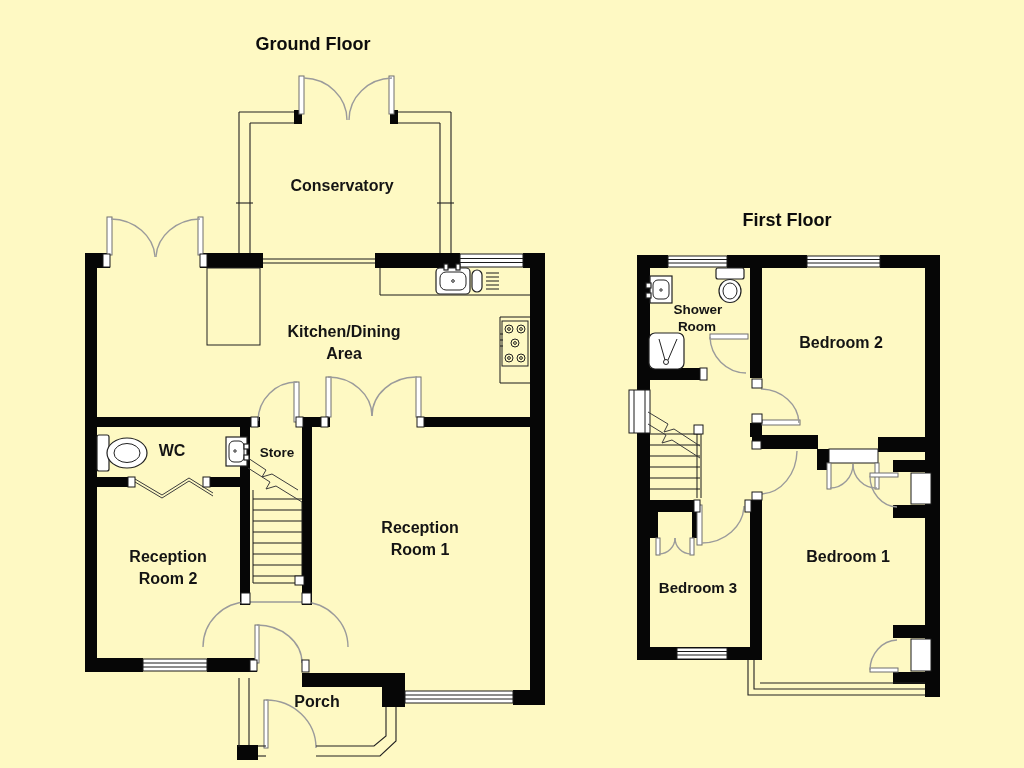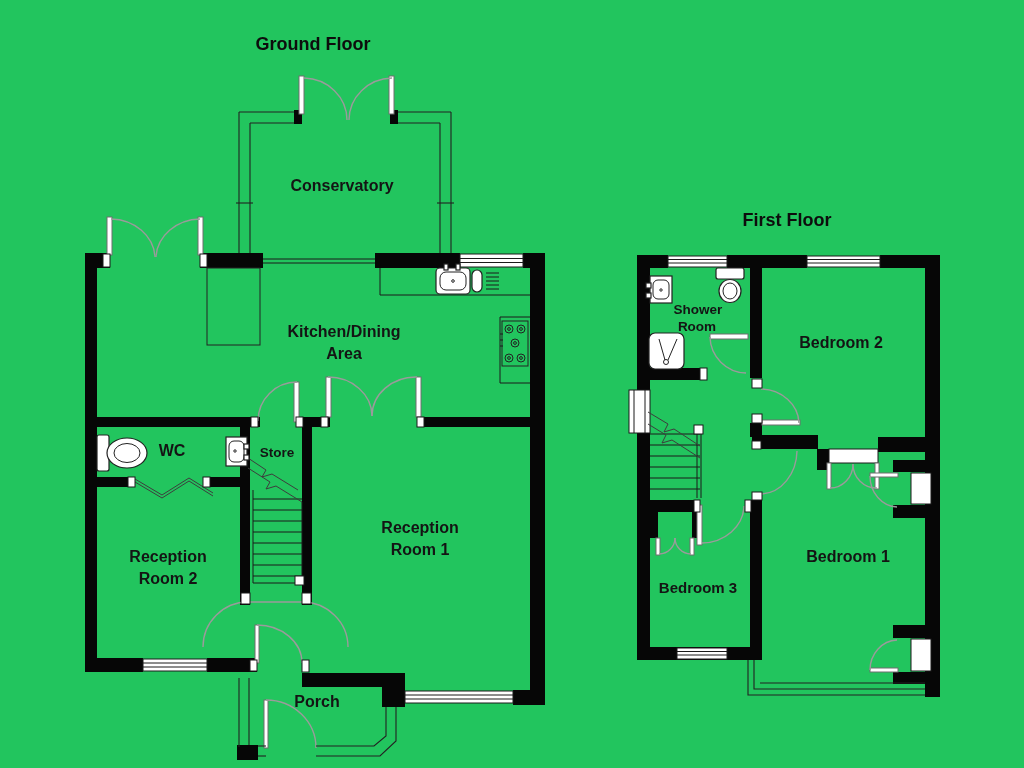--- a/index.html
+++ b/index.html
@@ -1,16 +1,16 @@
 <!DOCTYPE html>
 <html><head>
 <meta charset="utf-8">
 <style>
   html,body{margin:0;padding:0;background:#ffffff;}
-  .stage{position:relative;width:1024px;height:768px;background:#22c55e;overflow:hidden;
+  .stage{position:relative;width:1024px;height:768px;background:#fef9c3;overflow:hidden;
          font-family:"Liberation Sans",sans-serif;}
   svg{position:absolute;left:0;top:0;}
   .wall{fill:#060606;stroke:none;}
   .tl{stroke:#1a1a1a;stroke-width:1;fill:none;}
   .win{fill:#ffffff;stroke:#1a1a1a;stroke-width:1;}
   .jamb{fill:#ffffff;stroke:#1a1a1a;stroke-width:1;}
   .cav{fill:#ffffff;stroke:#1a1a1a;stroke-width:1;}
   .arc{stroke:#9b9b9b;stroke-width:1.4;fill:none;}
   .leaf{fill:#ffffff;stroke:#6f6f6f;stroke-width:1;}
   .fx{fill:#ffffff;stroke:#222222;stroke-width:1.2;}

